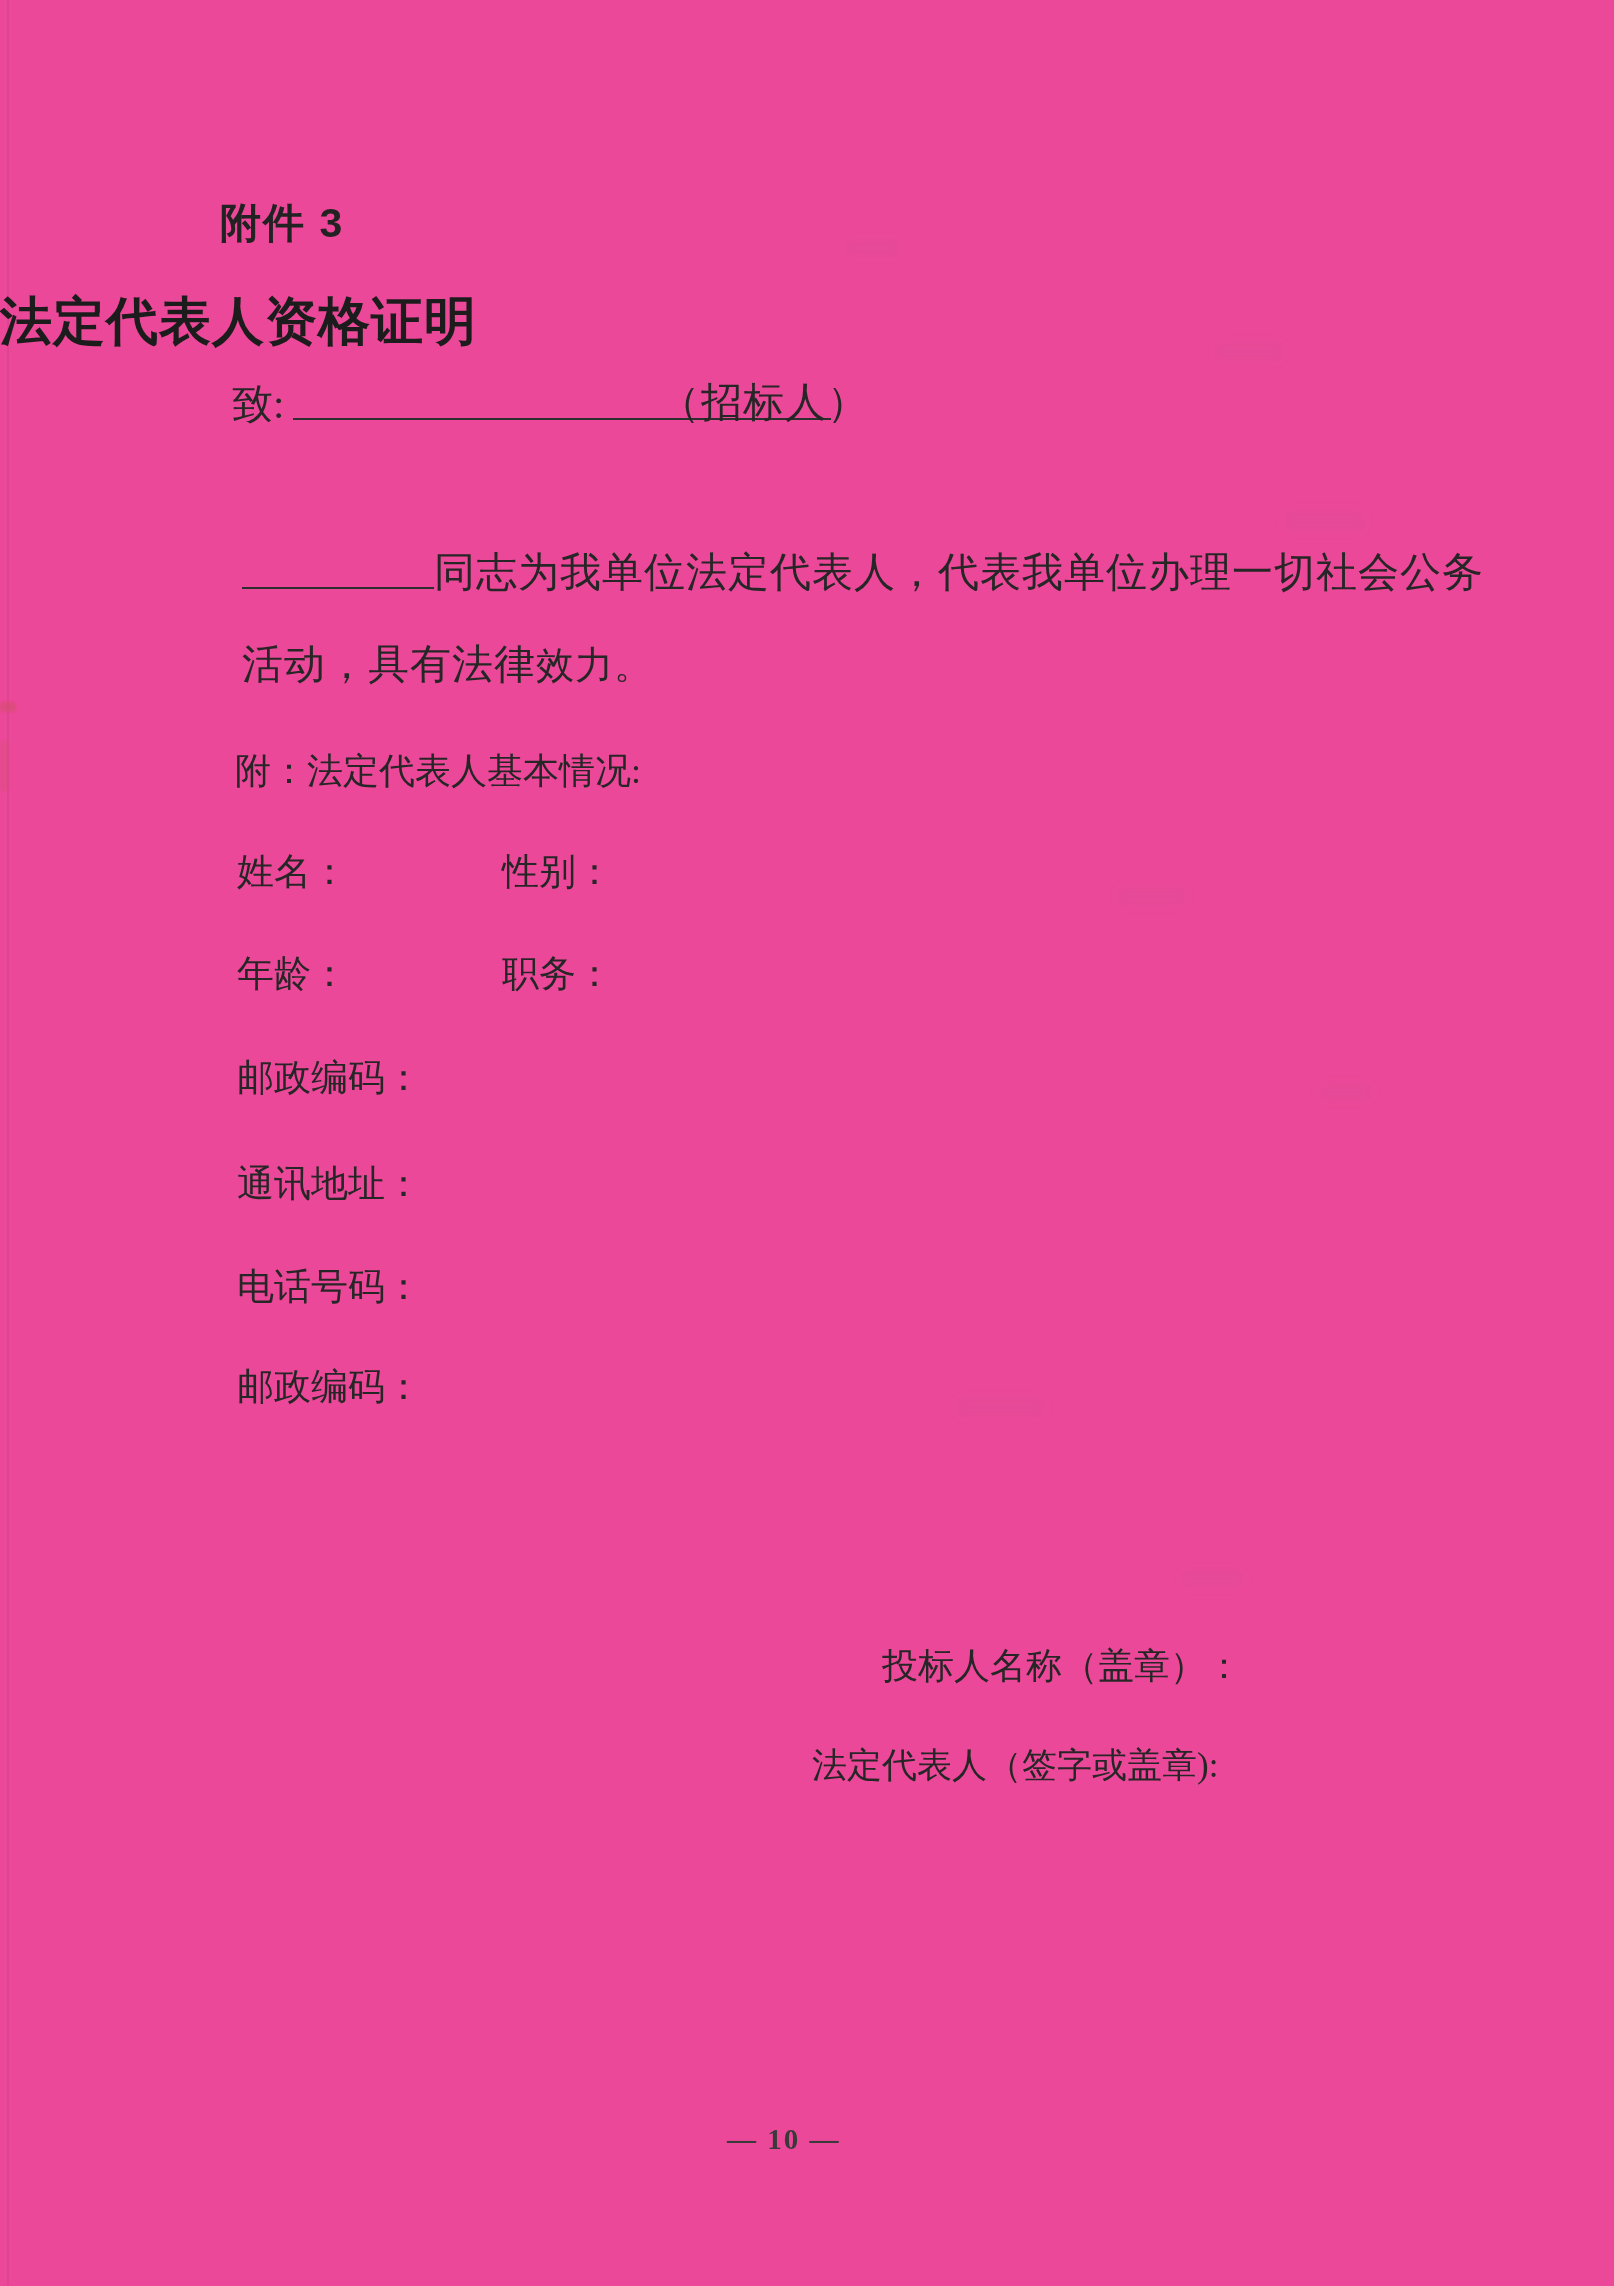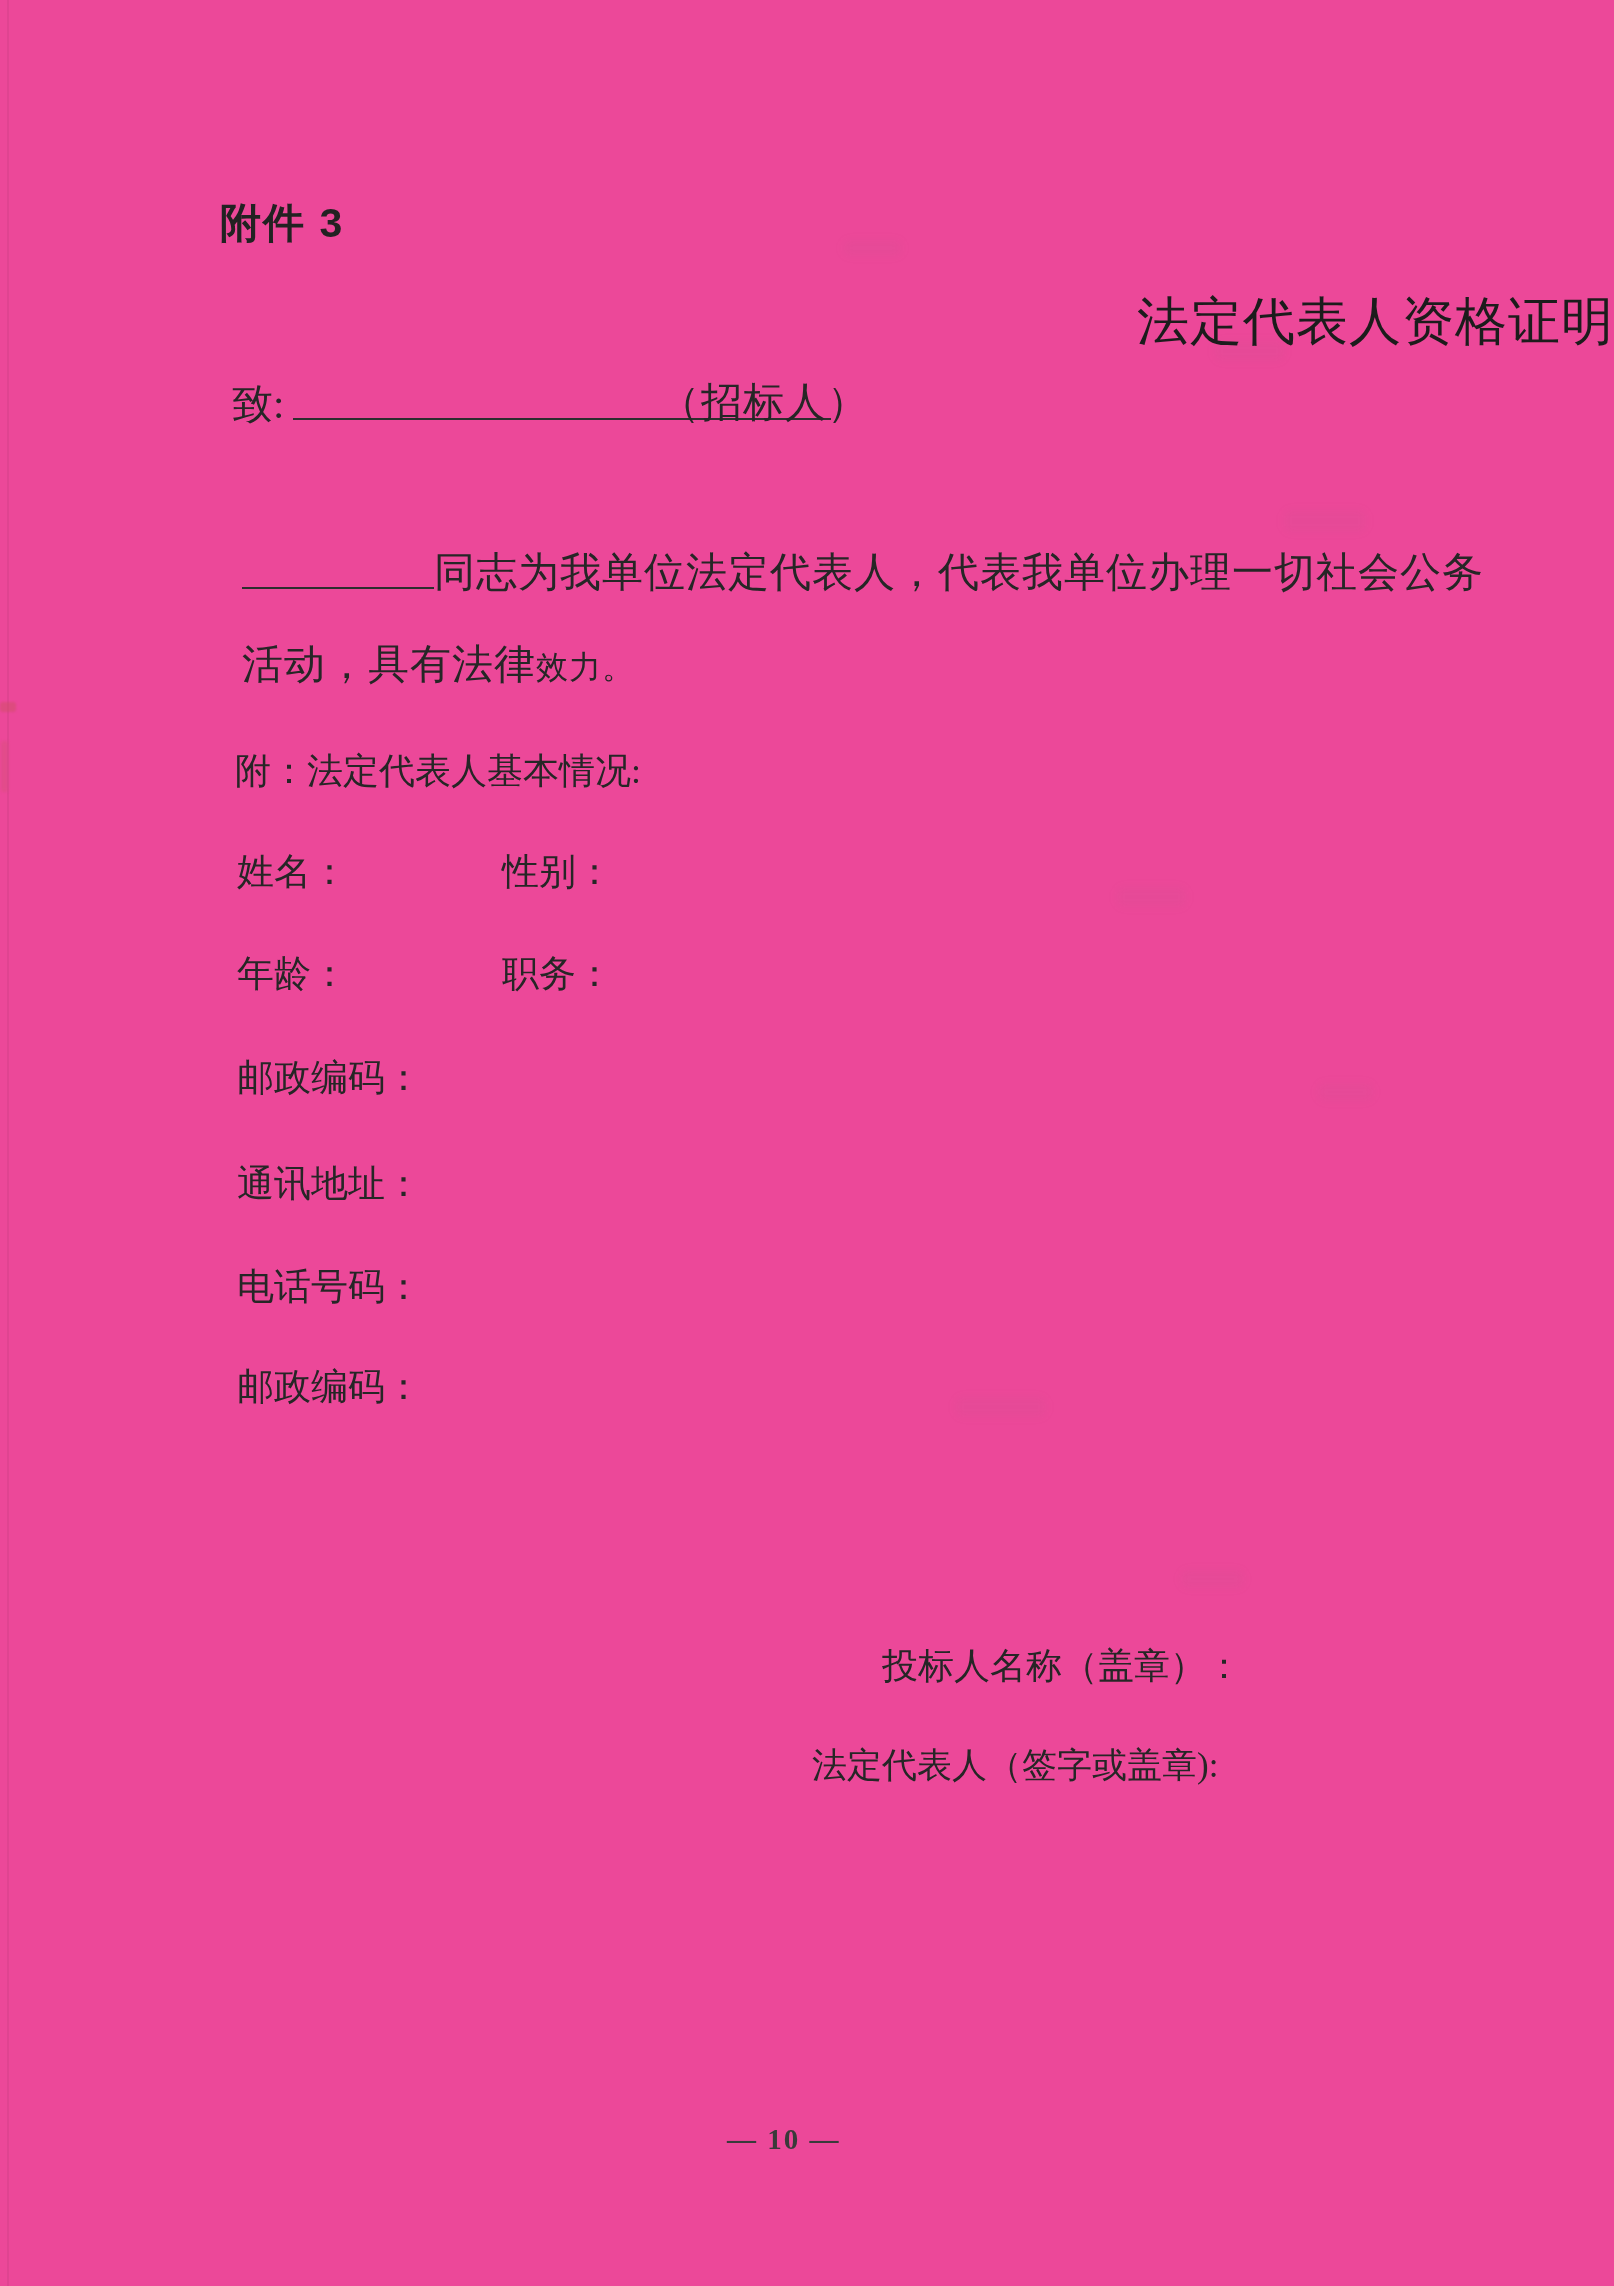--- a/index.html
+++ b/index.html
@@ -8,28 +8,28 @@
     width:1614px;height:2287px;
     margin:0 auto;
     background:#ec4899;
     overflow:hidden;
     font-family:"Liberation Serif","DejaVu Serif",serif;
     color:#262626;
   }
   .abs{position:absolute;white-space:nowrap;}
   .heiti{font-family:"Liberation Sans","DejaVu Sans",sans-serif;}
   .attachment-label{left:220px;top:196px;font-size:41px;font-weight:600;letter-spacing:2px;color:#222;}
-  .doc-title{left:0;right:0;top:287px;text-align:right;font-size:52px;font-weight:400;letter-spacing:1px;color:#1c1c1c;margin:0;}
+  .doc-title{left:0;right:0;top:287px;text-align:left;font-size:52px;font-weight:700;letter-spacing:1px;color:#1c1c1c;margin:0;}
   .salutation-prefix{left:232px;top:377px;font-size:41px;}
   .salutation-line{left:293px;top:0;width:538px;height:418px;border-bottom:2.9px solid #2e2e2e;}
   .salutation-suffix{left:659px;top:375px;font-size:41px;letter-spacing:1px;}
   .p-blank-line{left:242px;top:0;width:192px;height:587px;border-bottom:2.9px solid #2e2e2e;}
   .p-line1{left:434px;top:545px;font-size:41px;letter-spacing:1px;}
   .p-line2{left:242px;top:637px;font-size:41px;letter-spacing:1px;}
-  .p-line2-tail{font-size:32px;text-align:right;}
+  .p-line2-tail{font-size:38px;text-align:right;}
   .basic-heading{left:235px;top:747px;font-size:36px;}
   .fld{font-size:37px;}
   .col-l{left:237px;}
   .col-r{left:502px;}
   .row1{top:847px;} .row2{top:949px;} .row3{top:1053px;}
   .row4{top:1159px;} .row5{top:1262px;} .row6{top:1362px;}
   .sig1{left:882px;top:1642px;font-size:36px;}
   .sig2{left:812px;top:1742px;font-size:35px;}
   .footer-note{left:226px;top:1841px;font-size:38px;}
   .page-number{left:727px;top:2123px;font-size:29px;color:#3a3a3a;letter-spacing:2px;font-weight:bold;}

